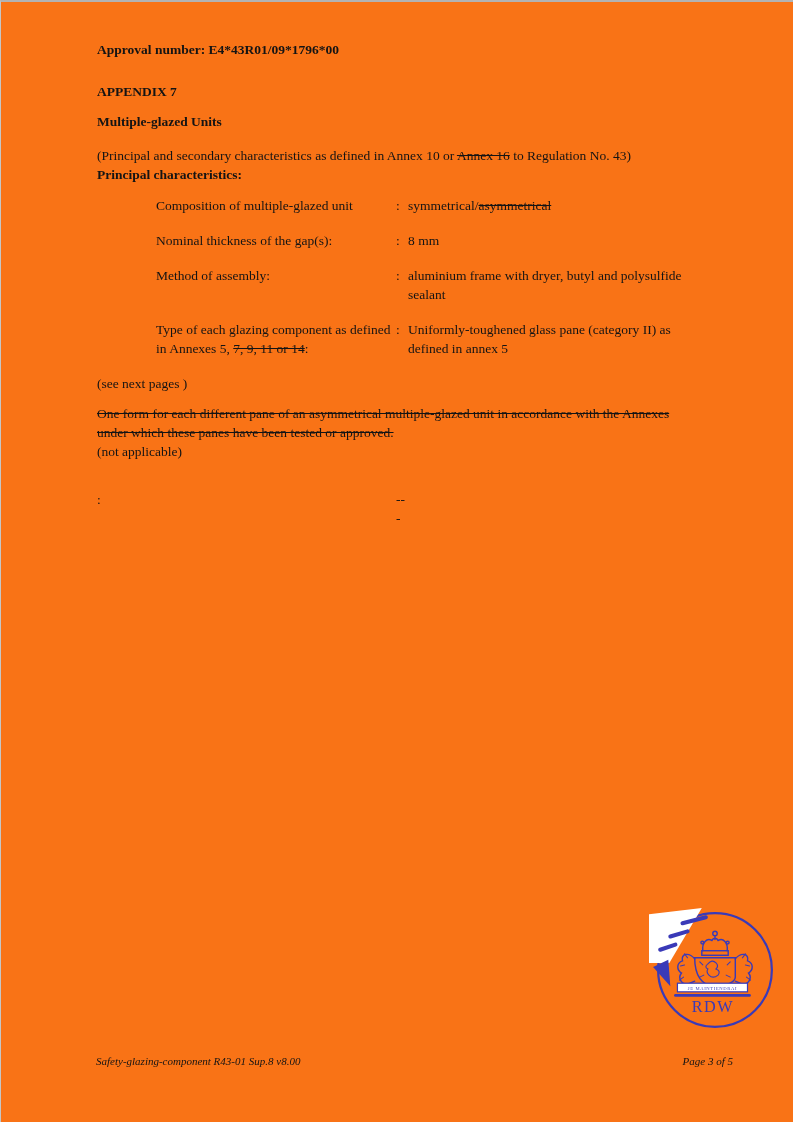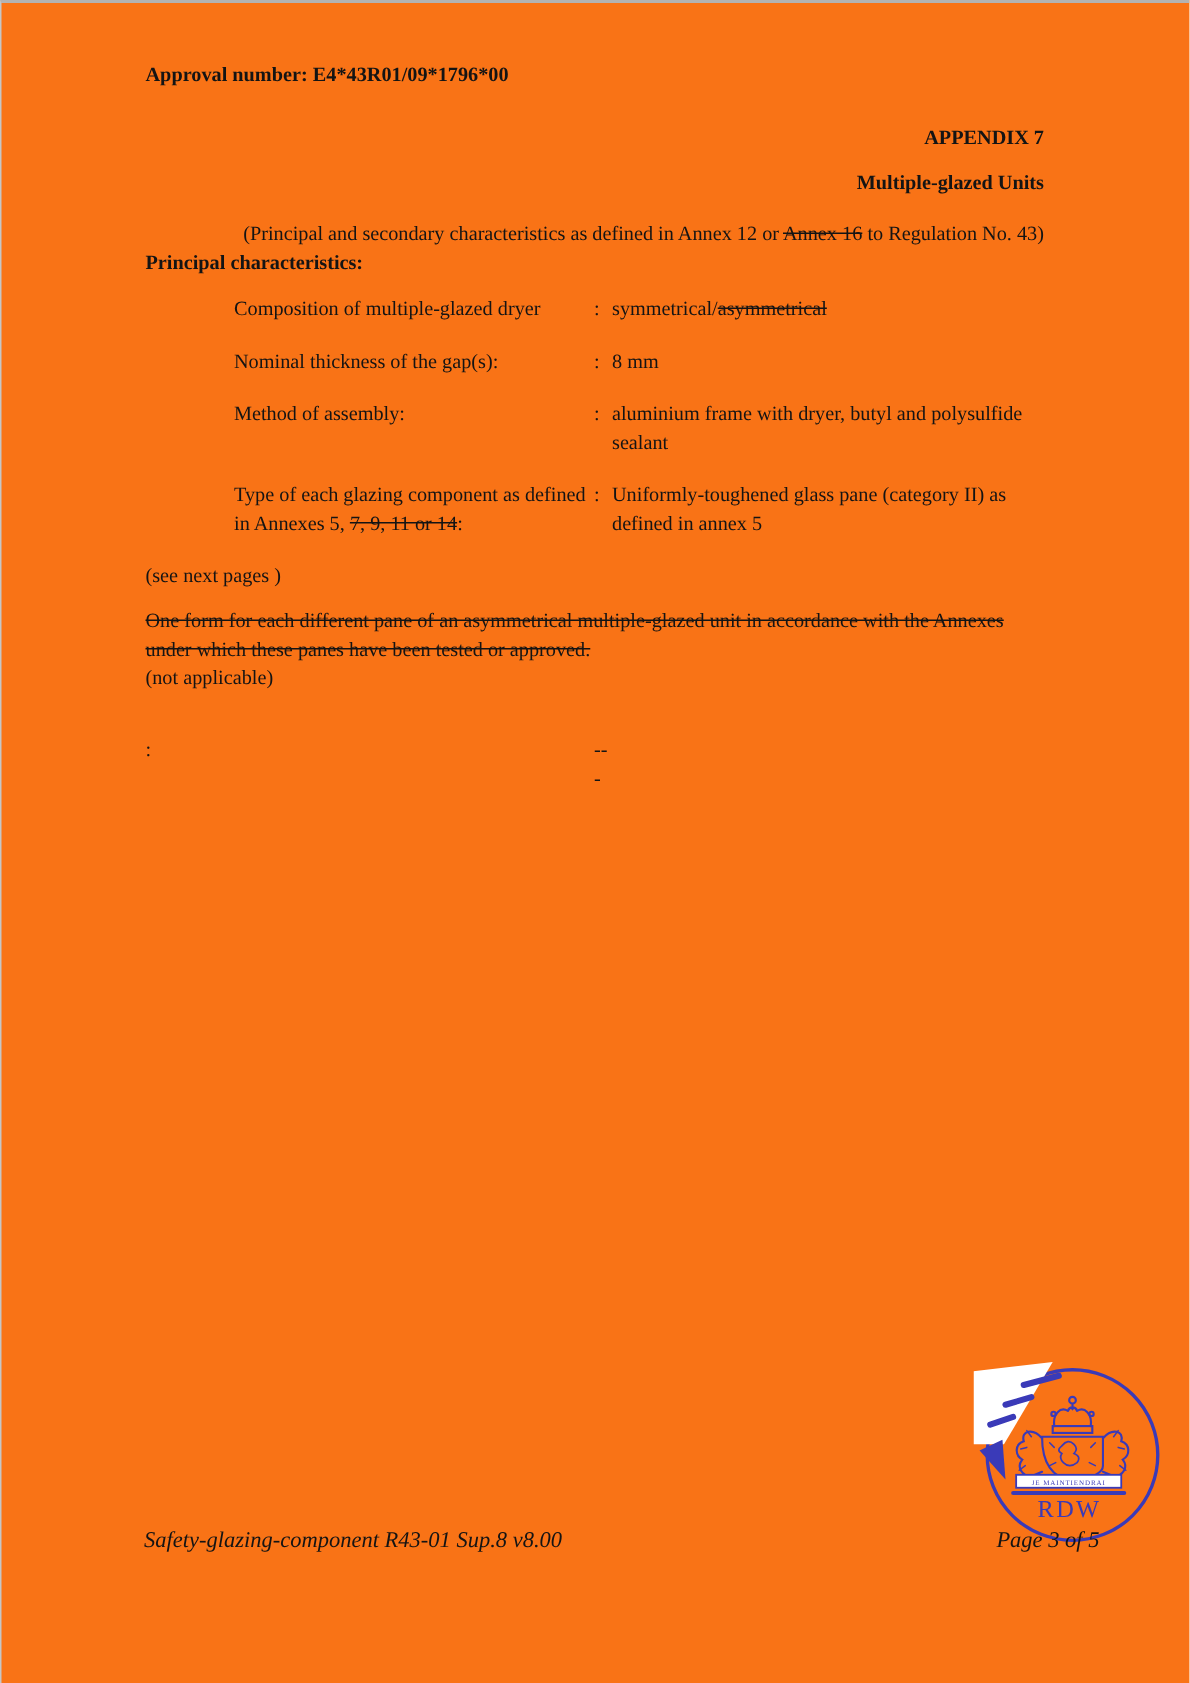--- a/index.html
+++ b/index.html
@@ -12,21 +12,21 @@
     border-top: 2px solid #b3b3b3;
     border-left: 1px solid #c6c6c6;
     overflow: hidden;
     font-family: "Liberation Serif", serif;
     font-size: 13.5px;
     line-height: 19px;
     color: #141414;
   }
   .content { padding: 38px 97px 0 96px; }
   .bold { font-weight: bold; }
-  .center { text-align: right; }
+  .center { text-align: left; }
   .struck { text-decoration: line-through; }
   .approval { margin-bottom: 0; }
   .doc-title { margin-top: 23px; }
   .doc-subtitle { margin-top: 11px; }
   .annex-note { margin-top: 15px; }
   .section-heading { }
   .char-table { margin-top: 12px; margin-left: 59px; }
   .char-row {
     display: grid;
     grid-template-columns: 240px 12px 296px;
@@ -38,25 +38,25 @@
   .para2 { margin-top: 11px; }
   .remarks-row {
     display: grid;
     grid-template-columns: 299px 12px auto;
     margin-top: 29px;
   }
   .footer {
     position: absolute;
     left: 95px;
     right: 60px;
-    top: 1016px;
+    top: 1050px;
     display: flex;
     justify-content: space-between;
     font-style: italic;
-    font-size: 15px;
+    font-size: 11px;
   }
   .stamp {
     position: absolute;
     left: 648px;
     top: 904px;
     width: 132px;
     height: 127px;
   }
   .stamp svg text { font-family: "Liberation Serif", serif; }
 </style>
@@ -66,27 +66,27 @@
 <div class="sheet">
   <div class="content">
 
     <div class="approval bold">
       <span>Approval number:</span>
       <span>E4*43R01/09*1796*00</span>
     </div>
 
     <div class="doc-title center bold">APPENDIX 7</div>
     <div class="doc-subtitle center bold">Multiple-glazed Units</div>
-    <div class="annex-note center"><span>(Principal and secondary characteristics as defined in Annex 12 or </span><span class="struck">Annex 16</span><span> to Regulation No. 43)</span></div>
+    <div class="annex-note center"><span>(Principal and secondary characteristics as defined in Annex 10 or </span><span class="struck">Annex 16</span><span> to Regulation No. 43)</span></div>
 
     <div class="section-heading bold">Principal characteristics:</div>
 
     <div class="char-table">
       <div class="char-row">
-        <div><span>Composition of multiple-glazed dryer</span></div>
+        <div><span>Composition of multiple-glazed unit</span></div>
         <div>:</div>
         <div><span>symmetrical/</span><span class="struck">asymmetrical</span></div>
       </div>
       <div class="char-row">
         <div><span>Nominal thickness of the gap(s):</span></div>
         <div>:</div>
         <div><span>8 mm</span></div>
       </div>
       <div class="char-row">
         <div><span>Method of assembly:</span></div>

